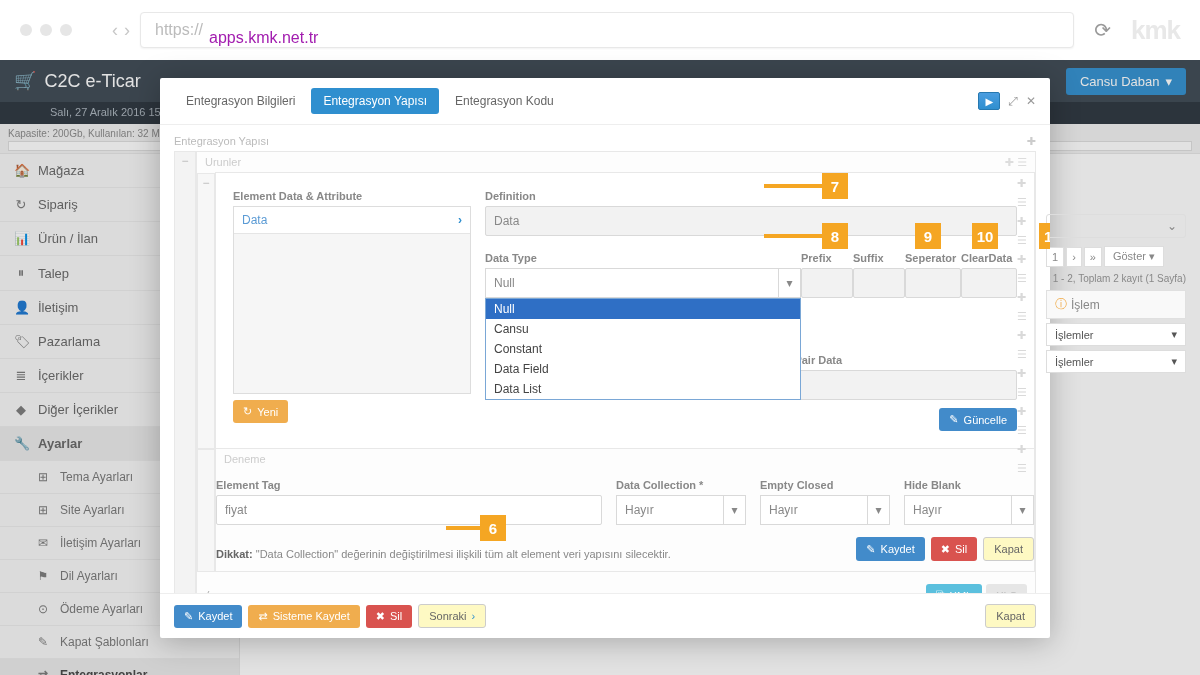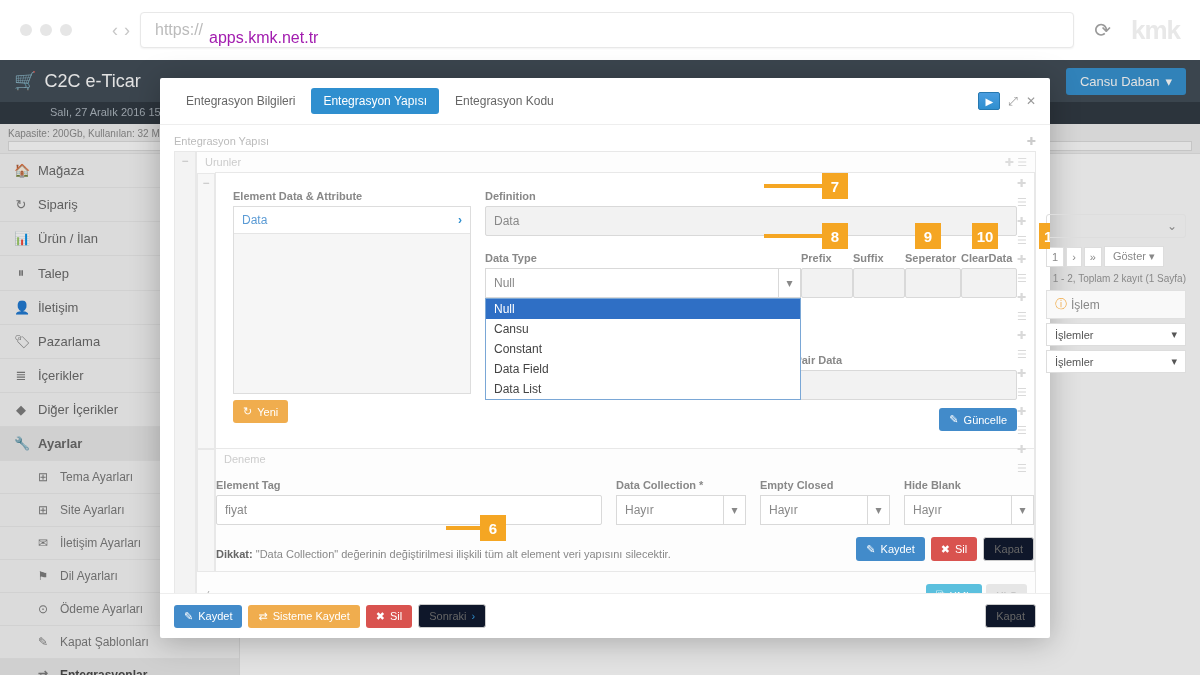--- a/index.html
+++ b/index.html
@@ -67,21 +67,21 @@
 .col-right { flex: 1; }
 .lbl { font-size: 11px; font-weight: bold; color: #888; margin-bottom: 4px; display:block; }
 .listbox { height: 188px; border: 1px solid #ddd; background: #f6f6f6; }
 .listbox .li-active { background: #fff; padding: 6px 8px; color: #5b9bd5; display:flex; justify-content:space-between; align-items:center; border-bottom:1px solid #e5e5e5; }
 .listbox .li-active .chev { color: #2f8fcf; font-weight:bold; }
 
 .btn { display: inline-flex; align-items: center; gap: 5px; padding: 5px 10px; border-radius: 3px; font-size: 11px; color: #fff; cursor: pointer; border: none; }
 .btn-orange { background: #f0ad4e; }
 .btn-blue { background: #428bca; }
 .btn-red { background: #d9534f; }
-.btn-light { background: #0f172a; color: #666; border: 1px solid #ccc; }
+.btn-light { background: #fef9c3; color: #666; border: 1px solid #ccc; }
 .btn-cyan { background: #5bc0de; }
 .btn-gray-dis { background: #e6e6e6; color: #bbb; }
 
 .field-row { display: flex; margin-bottom: 8px; }
 .fgroup { display: flex; flex-direction: column; }
 .inp { height: 30px; border: 1px solid #d9d9d9; background: #f2f2f2; padding: 0 8px; font-size: 12px; color: #888; border-radius: 2px; }
 .inp.light { background: #fff; }
 .dd { position: relative; }
 .dd-btn { display: flex; align-items: center; justify-content: space-between; height: 30px; border: 1px solid #d9d9d9; background: #fff; padding: 0 8px; font-size: 12px; color: #888; }
 .dd-caret { width: 22px; border-left: 1px solid #d9d9d9; height:28px; display:flex; align-items:center; justify-content:center; margin-right:-8px; color:#888; }

